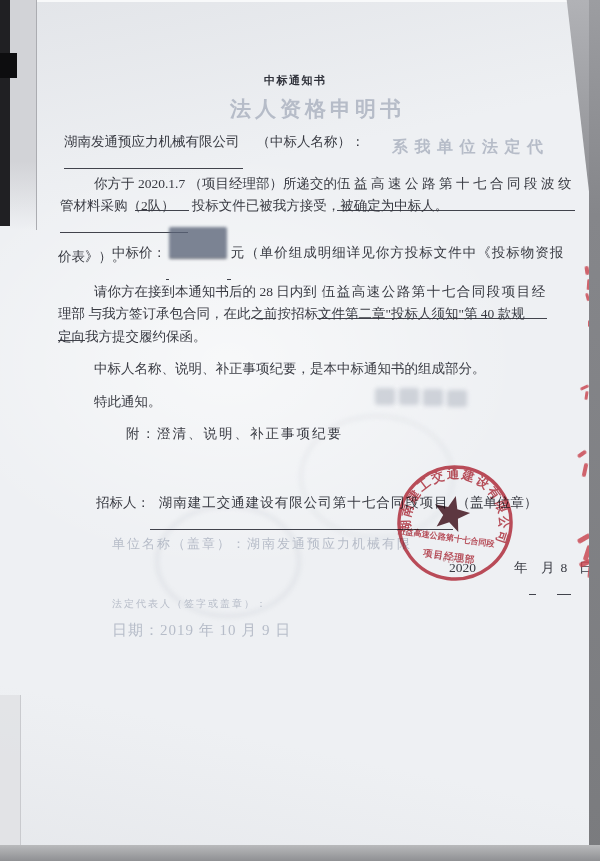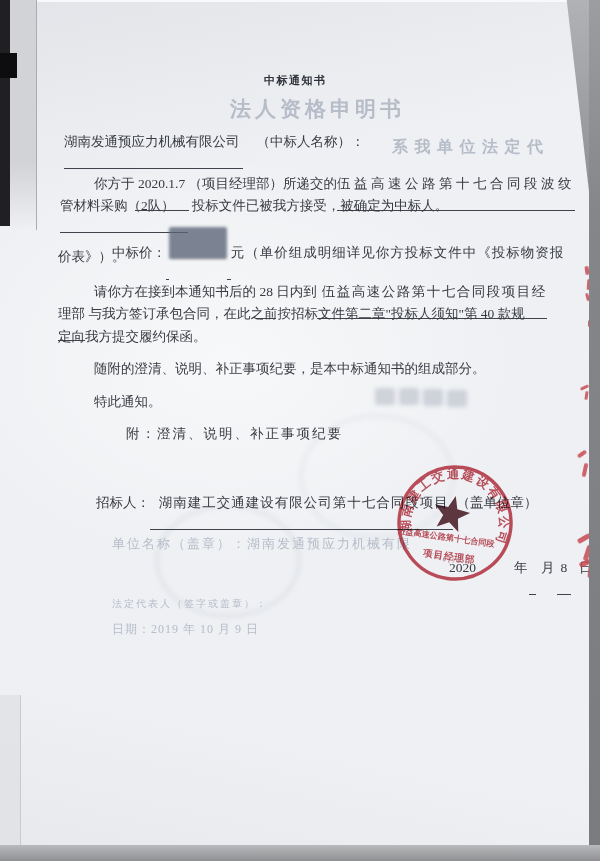--- a/index.html
+++ b/index.html
@@ -56,39 +56,39 @@
 
     <div id="paper-texture"></div>
 
     <div id="ghost-layer">
       <div class="ghost-ellipse" style="left:156px;top:505px;width:140px;height:108px;"></div>
       <div class="ghost-ellipse" style="left:300px;top:415px;width:150px;height:120px;border-color:rgba(180,185,196,.28);"></div>
     <div class="ghost-line" style="left: 230px; top: 95px; font-size: 21px; letter-spacing: 4px; font-weight: bold;">法人资格申明书</div>
         <div class="ghost-line" style="left: 392px; top: 137px; font-size: 16px; letter-spacing: 6.5px; font-weight: bold;">系我单位法定代</div>
         <div class="ghost-line" style="left: 112px; top: 535px; font-size: 13px; letter-spacing: 2px;">单位名称（盖章）：湖南发通预应力机械有限</div>
         <div class="ghost-line" style="left: 112px; top: 597px; font-size: 10px; letter-spacing: 2px;">法定代表人（签字或盖章）：</div>
-        <div class="ghost-line" style="left: 112px; top: 621px; font-size: 12px; letter-spacing: 1px; font-family: Liberation Serif, serif;">日期：2019 年 10 月 9 日</div>
+        <div class="ghost-line" style="left: 112px; top: 621px; font-size: 15px; letter-spacing: 1px; font-family: Liberation Serif, serif;">日期：2019 年 10 月 9 日</div>
         <div class="ghost-block" style="left: 375px; top: 388px; width: 20px; height: 17px;"></div>
         <div class="ghost-block" style="left: 399px; top: 388px; width: 20px; height: 17px;"></div>
         <div class="ghost-block" style="left: 423px; top: 389px; width: 20px; height: 17px;"></div>
         <div class="ghost-block" style="left: 447px; top: 390px; width: 20px; height: 17px;"></div>
       </div>
 
     <div class="title">中标通知书</div>
 
     <div id="text-layer">
         <div class="text-line" style="left: 64px; top: 134px;"><span class="u">湖南发通预应力机械有限公司 </span><span>　（中标人名称）：</span></div>
         <div class="text-line" style="left: 94px; top: 176px;"><span>你方于</span><span class="u"> 2020.1.7 </span><span>（项目经理部）所递交的</span><span class="u" style="letter-spacing: 3.5px;">伍益高速公路第十七合同段波纹</span></div>
         <div class="text-line" style="left: 60px; top: 198px;"><span class="u">管材料采购（2队）　</span><span> 投标文件已被我方接受，被确定为中标人。</span></div>
         <div class="text-line" style="left: 112px; top: 227px;"><span>中标价：</span><span class="u"> </span><span class="u redact" style="width: 58px;"></span><span class="u"> </span><span style="letter-spacing: 1px;">元（单价组成明细详见你方投标文件中《投标物资报</span></div>
         <div class="text-line" style="left: 58px; top: 249px;"><span>价表》）。</span></div>
         <div class="text-line" style="left: 94px; top: 284px;"><span>请你方在接到本通知书后的</span><span class="u"> 28 </span><span>日内到</span><span class="u" style="letter-spacing: 1.5px; text-align: center;"> 伍益高速公路第十七合同段项目经</span></div>
         <div class="text-line" style="left: 58px; top: 306px;"><span class="u">理部</span><span> 与我方签订承包合同，在此之前按招标文件第二章"投标人须知"第 40 款规</span></div>
         <div class="text-line" style="left: 58px; top: 329px;"><span>定向我方提交履约保函。</span></div>
-        <div class="text-line" style="left: 94px; top: 361px;"><span>随附的澄清、说明、补正事项纪要，是本中标通知书的组成部分。</span></div>
+        <div class="text-line" style="left: 94px; top: 361px;"><span>中标人名称、说明、补正事项纪要，是本中标通知书的组成部分。</span></div>
         <div class="text-line" style="left: 94px; top: 394px;"><span>特此通知。</span></div>
         <div class="text-line" style="left: 94px; top: 426px;"><span style="letter-spacing: 2px; margin-left: 32px;">附：澄清、说明、补正事项纪要</span></div>
         <div class="text-line" style="left: 96px; top: 495px;"><span>招标人：</span><span class="u" style="letter-spacing: 1px;">  湖南建工交通建设有限公司第十七合同段项目 </span><span> （盖单位章）</span></div>
         <div class="text-line" style="left: 449px; top: 560px;"><span>2020</span></div>
         <div class="text-line" style="left: 514px; top: 560px;"><span>年</span></div>
         <div class="text-line" style="left: 529px; top: 560px;"><span class="u">  </span></div>
         <div class="text-line" style="left: 541px; top: 560px;"><span>月</span></div>
         <div class="text-line" style="left: 557px; top: 560px;"><span class="u"> 8 </span></div>
         <div class="text-line" style="left: 579px; top: 560px;"><span>日</span></div>
       </div>

